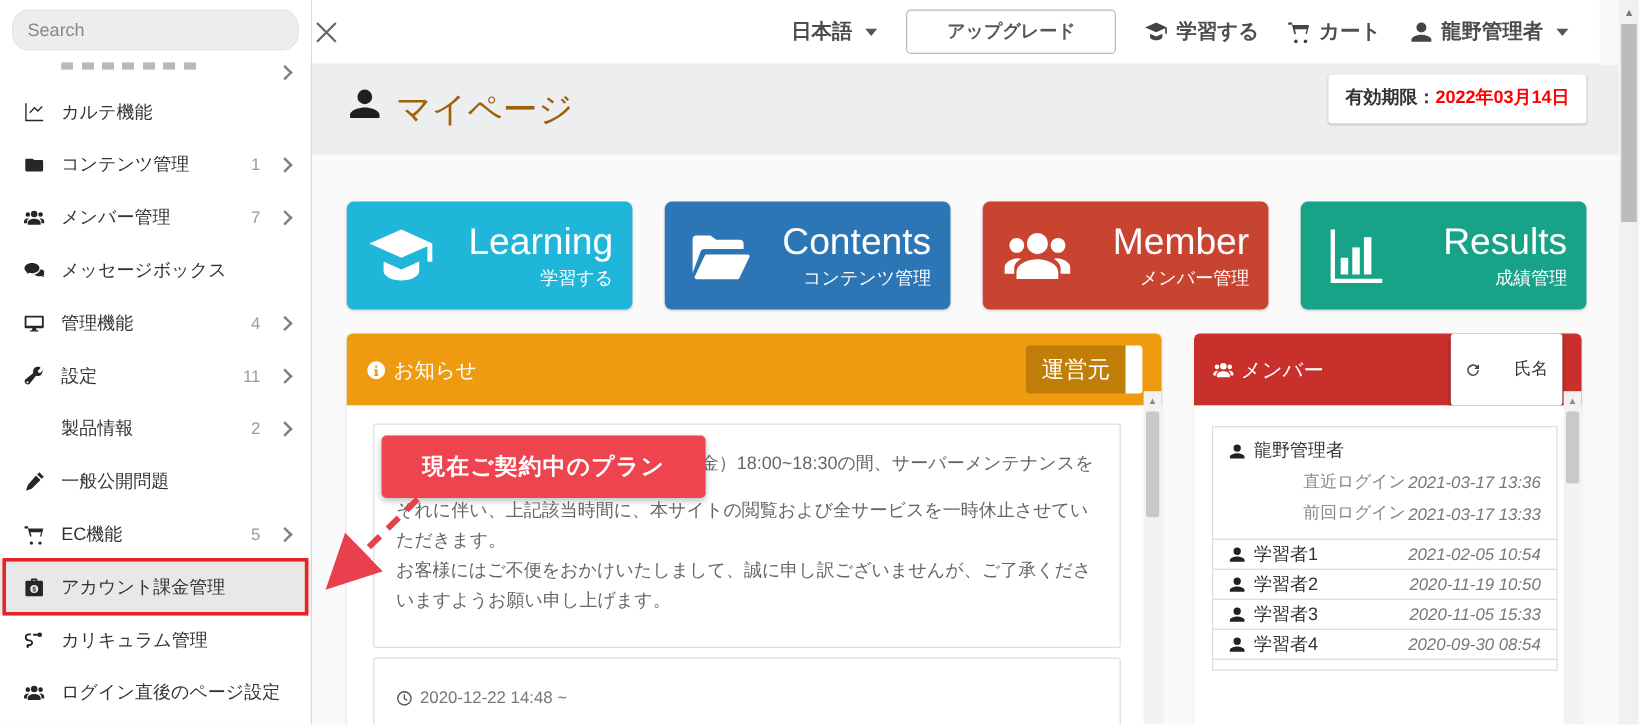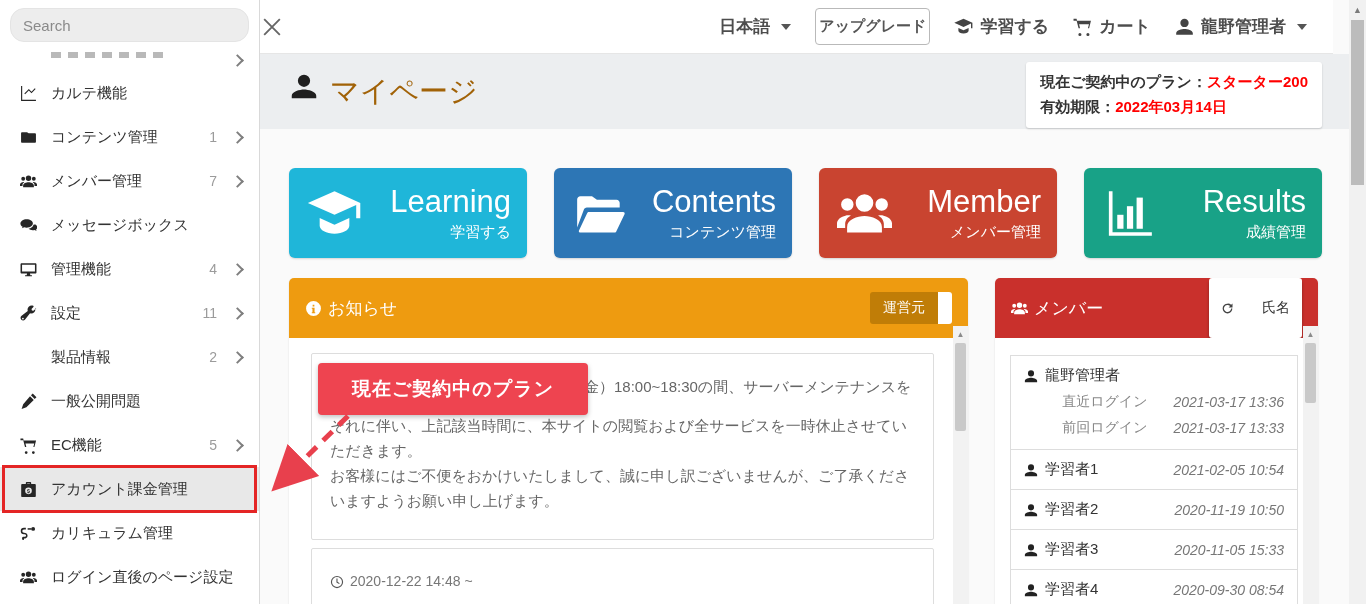--- a/index.html
+++ b/index.html
@@ -38,21 +38,21 @@
   
   .topbar { position:absolute; left:244px; top:0; width:1089px; height:54px; background:#fff;
     border-bottom:1px solid #e6e6e6; display:flex; align-items:center; padding:0 26px 0 16px; z-index:10; }
   .close-btn { font-size:24px; color:#666; cursor:pointer; }
   .tb-right { margin-left:auto; display:flex; align-items:center; gap:24px; color:#4d4d4d;
     font-weight:600; font-size:17px; }
   .tb-item { display:flex; align-items:center; gap:7px; cursor:pointer; white-space:nowrap; }
   .tb-item .ic { font-size:19px; color:#444; }
   .caret { width:0; height:0; border-left:5px solid transparent; border-right:5px solid transparent;
     border-top:6px solid #555; margin-left:4px; }
-  .upgrade-btn { background:#fff; border:1px solid #b9b9b9; border-radius:4px; padding:8px 3px;
+  .upgrade-btn { background:#fff; border:1px solid #b9b9b9; border-radius:4px; padding:8px 33px;
     font-size:15px; color:#555; font-weight:600; cursor:pointer; font-family:inherit; }
 
   
   .page-header { position:absolute; left:260px; top:54px; width:1089px; height:75px;
     background:#eceef0; z-index:5; }
   .page-title { position:absolute; left:30px; top:18px; display:flex; align-items:flex-start; gap:12px;
     font-size:29px; color:#a16207; }
   .page-title .ic { font-size:28px; color:#1f1f1f; }
   .plan-box { position:absolute; right:27px; top:8px; background:#fff; border-radius:3px;
     padding:8px 14px; font-size:15px; font-weight:700; color:#333; line-height:1.65;
@@ -75,21 +75,21 @@
     box-shadow:0 1px 2px rgba(0,0,0,.12); }
   .panel-head { height:60px; display:flex; align-items:center; padding:0 16px; color:#fff;
     font-size:17px; border-radius:5px 5px 0 0; }
   .panel-head .ic { font-size:17px; margin-right:6px; }
   .panel-body { position:relative; background:#fff; }
 
   
   .announce { left:29px; width:679px; height:480px; }
   .announce .panel-head { background:#ee9b10; }
   .filter-group { margin-left:auto; display:flex; }
-  .filter-btn { background:#c07d07; color:#fff; border:none; font-family:inherit; font-size:14px;
+  .filter-btn { background:#c07d07; color:#fff; border:none; font-family:inherit; font-size:19px;
     padding:7px 13px; border-radius:3px 0 0 3px; cursor:pointer; }
   .filter-blank { width:14px; background:#fff; border-radius:0 3px 3px 0; }
   .announce .panel-body { padding:15px 34px 0 22px; height:434px; }
   .ann-card { border:1px solid #ddd; border-radius:2px; padding:20px 18px 26px; margin-bottom:8px;
     color:#666; font-size:15px; line-height:25px; background:#fff; }
   .ann-line1 { padding-left:254px; white-space:nowrap; overflow:hidden; }
   .ann-para { margin-top:14px; }
   .ann-date { display:flex; align-items:center; gap:6px; color:#777; font-size:14px; }
   .ann-date .ic { font-size:14px; color:#555; }
   .ann-body2 { margin-top:6px; padding-left:21px; }
@@ -98,24 +98,24 @@
   .members { left:735px; width:323px; height:480px; }
   .members .panel-head { background:#c9302c; }
   .sort-btn { margin-left:auto; background:#fff; color:#333; border:none; font-family:inherit;
     font-size:14px; padding:21px 12px; border-radius:3px; display:flex; align-items:center; gap:22px;
     cursor:pointer; box-shadow:0 3px 3px rgba(0,0,0,.35); }
   .sort-btn .ic { font-size:13px; color:#444; }
   .members .panel-body { padding:17px 20px 0 15px; height:434px; }
   .mem-card { border:1px solid #ddd; background:#fff; padding:10px 13px 12px; font-size:15px; }
   .mem-name { display:flex; align-items:center; gap:7px; color:#333; }
   .mem-name .ic { font-size:14px; color:#222; }
-  .mem-login { display:flex; justify-content:flex-end; align-items:center; gap:26px; margin-top:8px;
+  .mem-login { display:flex; justify-content:flex-end; align-items:center; gap:2px; margin-top:8px;
     color:#888; font-size:14px; }
   .mem-login .time { font-style:italic; color:#777; }
-  .mem-row { border:1px solid #ddd; background:#fff; margin-top:-1px; height:41px; padding:0 13px;
+  .mem-row { border:1px solid #ddd; background:#fff; margin-top:-1px; height:26px; padding:0 13px;
     display:flex; align-items:center; justify-content:space-between; font-size:15px; }
   .mem-row .time { font-style:italic; color:#777; font-size:14px; }
   .mem-row.stub { height:10px; }
 
   
   .vscroll { position:absolute; right:0; top:48px; bottom:0; width:15px; background:#f2f2f2; }
   .vscroll .sb-arrow { display:block; text-align:center; color:#8a8a8a; font-size:8px; padding-top:4px; }
   .vscroll .sb-thumb { position:absolute; left:2px; right:2px; background:#c9c9c9; border-radius:2px; }
   .announce .sb-thumb { top:17px; height:88px; }
   .members .sb-thumb { top:17px; height:60px; }
@@ -300,23 +300,20 @@
   <div class="page-header">
     <div class="page-title">
       <span class="ic">
           <svg viewBox="0 0 512 512" aria-hidden="true">
             <path d="M256 272a112 112 0 1 0-112-112 112 112 0 0 0 112 112zm0 48c-74 0-224 37-224 112v48h448v-48c0-75-150-112-224-112z"></path>
           </svg>
         </span>
       <span>マイページ</span>
     </div>
     <div class="plan-box">
-      <div>
-        <span>現在ご契約中のプラン：</span><span class="red">スターター200</span>
-      </div>
       <div>
         <span>有効期限：</span><span class="red">2022年03月14日</span>
       </div>
     </div>
   </div>
 
   <div class="content">
 
     <div class="cards">
       <div class="card" style="background: rgb(31, 182, 217);">

